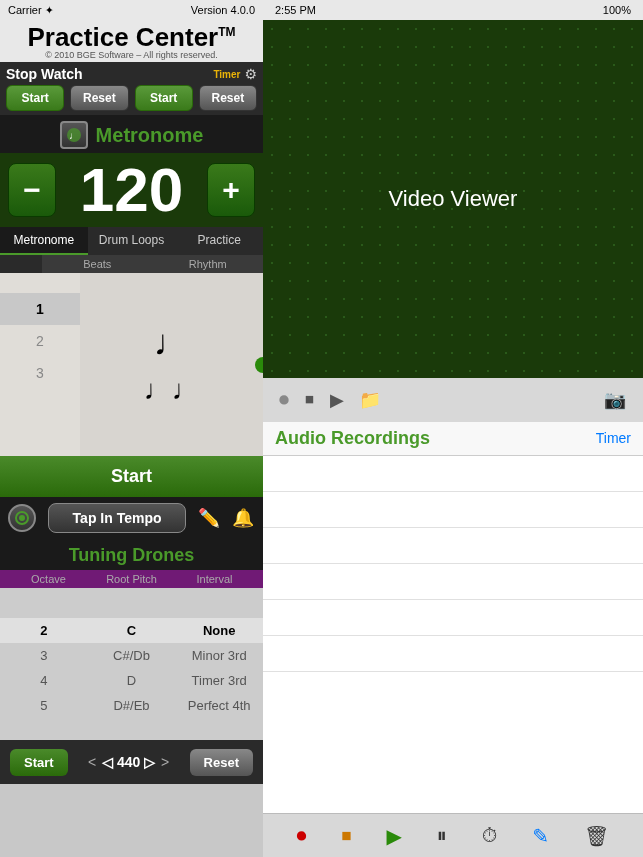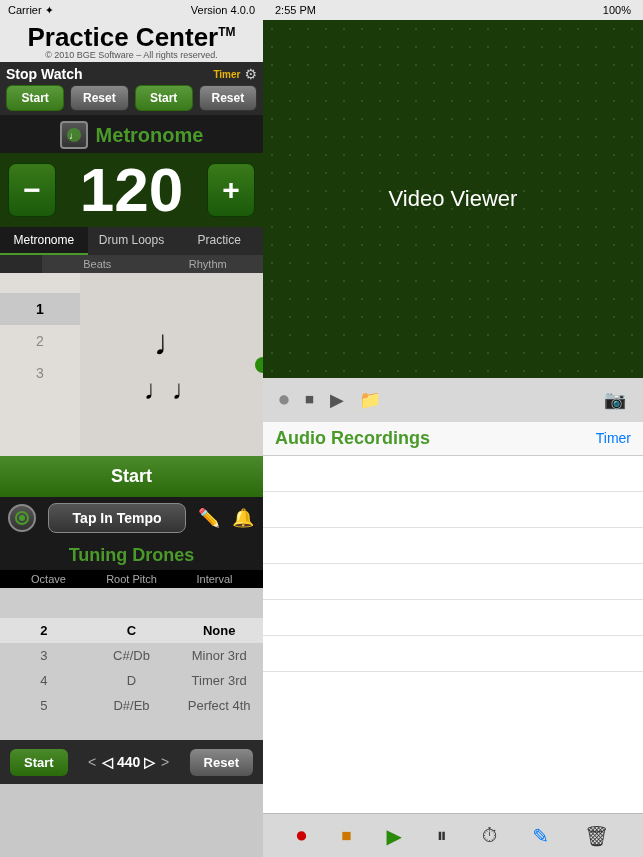--- a/index.html
+++ b/index.html
@@ -326,21 +326,21 @@
     }
     .tuning-title {
       text-align: center;
       color: #4a9a2a;
       font-size: 18px;
       font-weight: bold;
       padding: 6px 0 4px;
     }
     .tuning-header {
       display: flex;
-      background: #000000;
+      background: #701a75;
       padding: 3px 7px;
     }
     .tuning-col {
       flex: 1;
       text-align: center;
       font-size: 11px;
       color: #aaa;
     }
     .tuning-content {
       flex: 1;

